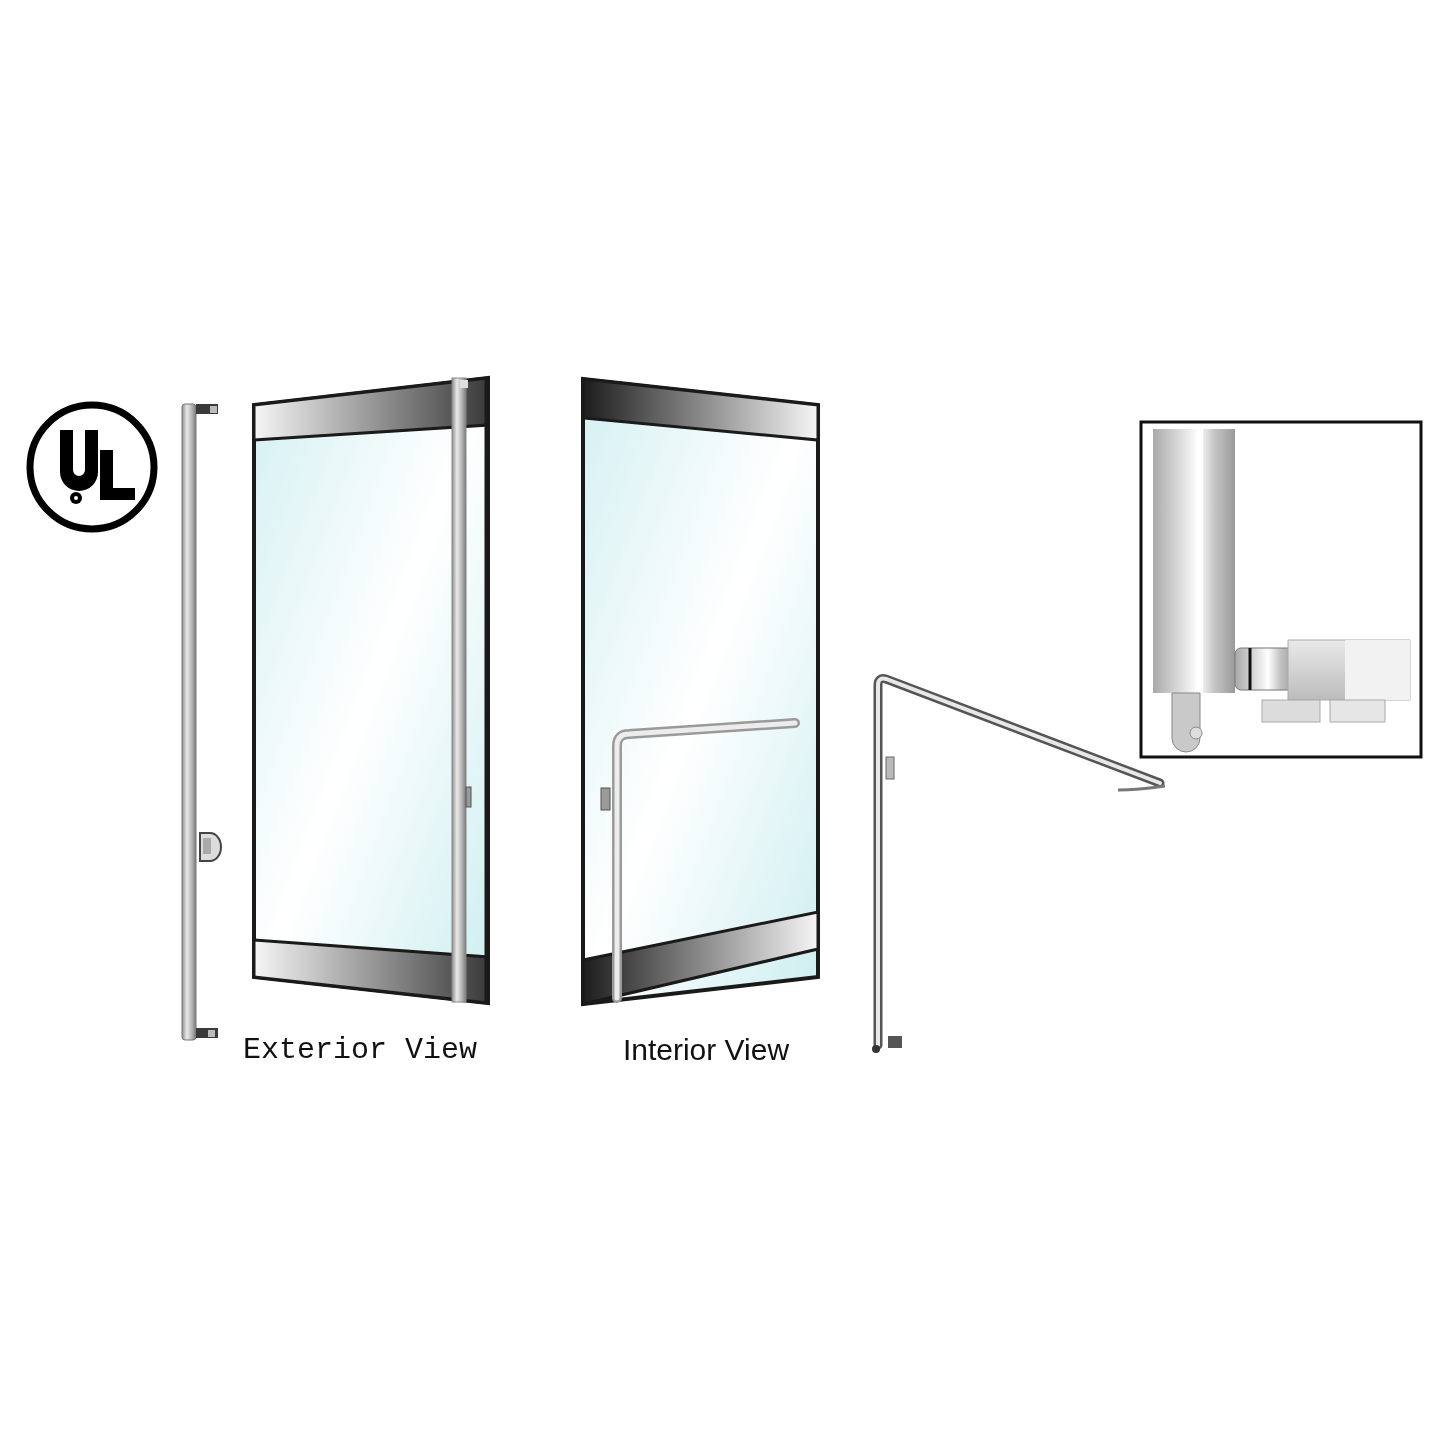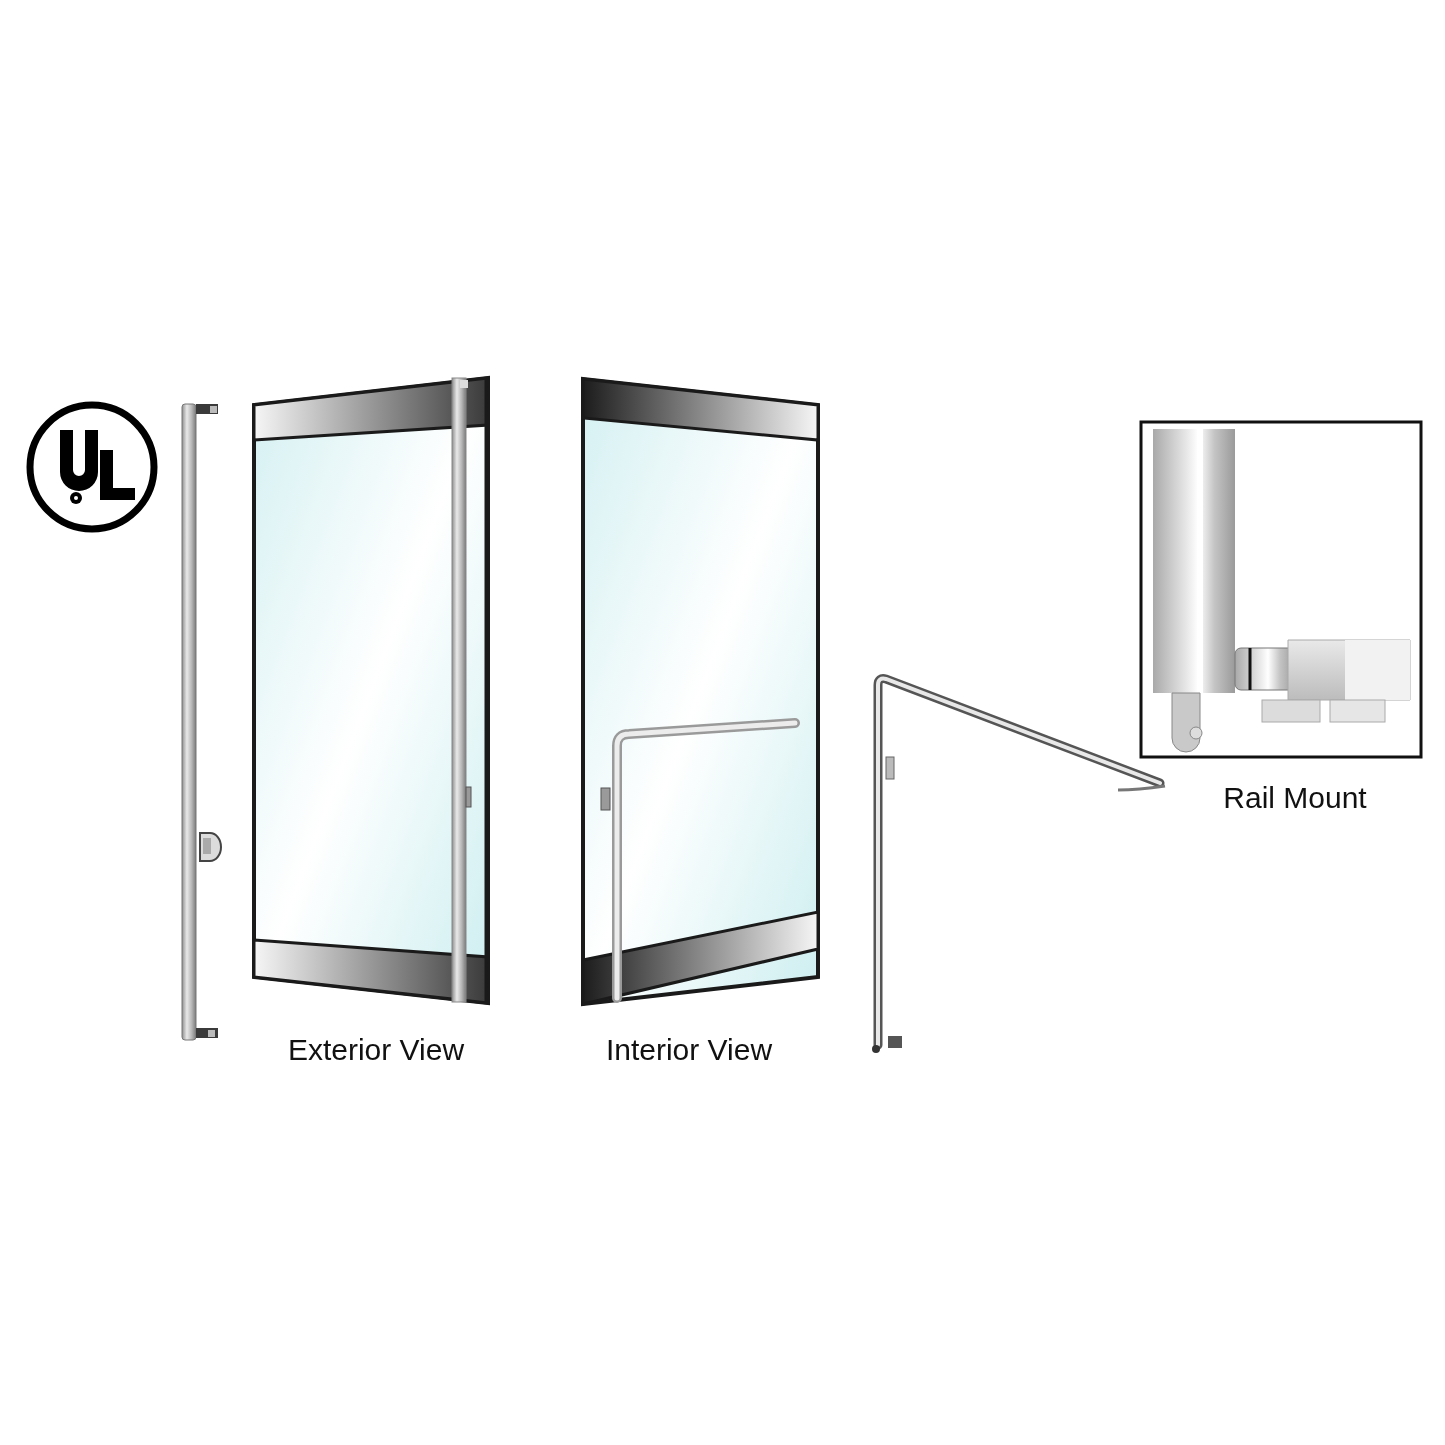--- a/index.html
+++ b/index.html
@@ -1,20 +1,20 @@
 <!DOCTYPE html>
 <html><head>
   <meta charset="utf-8">
   <style>
     html, body { margin: 0; padding: 0; background: #ffffff; }
     body { width: 1445px; height: 1445px; position: relative; overflow: hidden; font-family: "Liberation Sans", sans-serif; }
     .stage { position: absolute; left: 0; top: 0; width: 1445px; height: 1445px; }
     .caption { position: absolute; color: #111111; font-family: "Liberation Sans", sans-serif; font-size: 30px; line-height: 34px; white-space: nowrap; text-align: center; }
-    .cap-ext { left: 256px; top: 1033px; width: 240px; }
-    .cap-int { left: 569px; top: 1033px; width: 240px; }
+    .cap-ext { left: 240px; top: 1033px; width: 240px; font-family: Liberation Mono, monospace; }
+    .cap-int { left: 586px; top: 1033px; width: 240px; }
     .cap-detail { left: 1170px; top: 781px; width: 250px; }
     .cap-detail span { display: block; }
   </style>
 </head>
 <body>
 
 <div class="stage">
   <svg width="1445" height="1445" viewBox="0 0 1445 1445" xmlns="http://www.w3.org/2000/svg">
     <defs>
       <linearGradient id="glass" x1="0" y1="0" x2="1" y2="1">
@@ -106,15 +106,14 @@
       <polygon points="1288,640 1410,640 1410,700 1288,700" fill="url(#block)" stroke="#aaa" stroke-width="1"></polygon>
       <rect x="1345" y="640" width="65" height="60" fill="#f2f2f2"></rect>
       <rect x="1262" y="700" width="58" height="22" fill="#dcdcdc" stroke="#aaa"></rect>
       <rect x="1330" y="700" width="55" height="22" fill="#e6e6e6" stroke="#aaa"></rect>
     </g>
   </svg>
 
   <div class="caption cap-ext">Exterior View</div>
   <div class="caption cap-int">Interior View</div>
   <div class="caption cap-detail">
-    <span>Rail Mount</span>
   </div>
 </div>
 
 </body></html>

